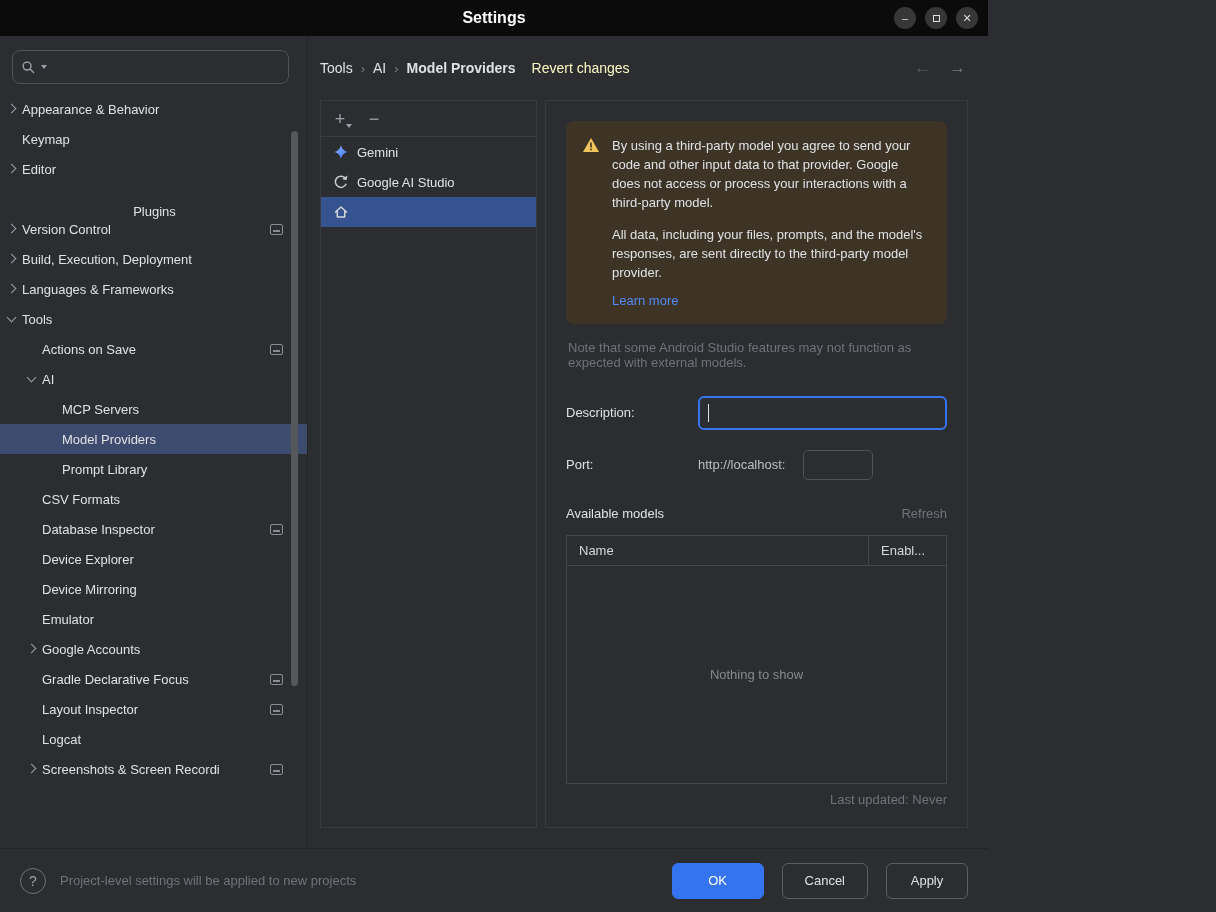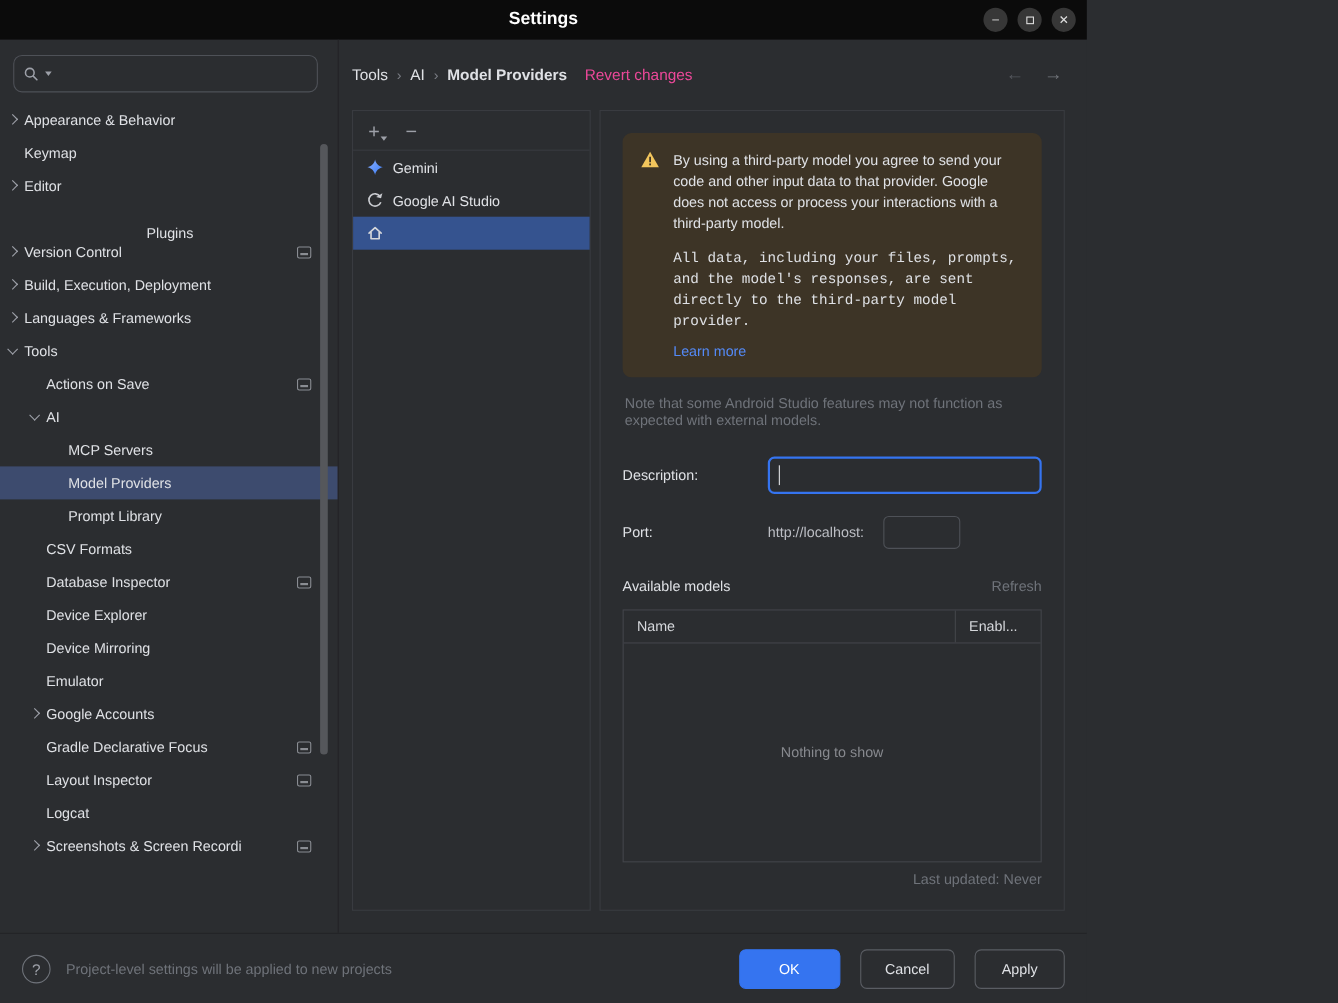--- a/index.html
+++ b/index.html
@@ -42,42 +42,42 @@
   .badge-icon { width:13px; height:11px; border:1.2px solid #8a8d93; border-radius:2px; margin-left:auto; margin-right:24px; position:relative; flex:0 0 13px; }
   .badge-icon::after { content:''; position:absolute; left:2px; right:2px; bottom:2px; height:1.2px; background:#8a8d93; }
   .side-scrollbar { position:absolute; right:9px; top:95px; width:7px; height:555px; background:#55575b; border-radius:4px; }
 
   
   .content { flex:1; display:flex; flex-direction:column; min-width:0; }
   .breadcrumb-bar { height:64px; flex:0 0 64px; display:flex; align-items:center; padding:0 22px 0 12px; gap:8px; }
   .crumb { color:#dfe1e5; font-size:14px; }
   .crumb.last { font-weight:bold; }
   .crumb-sep { color:#7a7d84; font-size:13px; }
-  .revert-link { color:#ec4899; font-size:14px; margin-left:8px; cursor:pointer; }
+  .revert-link { color:#fef9c3; font-size:14px; margin-left:8px; cursor:pointer; }
   .nav-arrows { margin-left:auto; display:flex; gap:18px; font-size:17px; }
   .nav-back { color:#55585e; } .nav-fwd { color:#74777d; }
 
   .panels { flex:1; display:flex; padding:0 20px 20px 12px; gap:8px; min-height:0; }
 
   
   .providers-panel { width:217px; flex:0 0 217px; border:1px solid #393b40; display:flex; flex-direction:column; }
   .prov-toolbar { height:36px; flex:0 0 36px; border-bottom:1px solid #393b40; display:flex; align-items:center; padding:0 10px; gap:16px; }
   .tool-btn { color:#9da0a8; font-size:18px; line-height:1; cursor:pointer; position:relative; width:18px; text-align:center; }
   .tool-btn.add::after { content:''; position:absolute; right:-3px; bottom:0; border-left:3px solid transparent; border-right:3px solid transparent; border-top:4px solid #9da0a8; }
   .prov-list { flex:1; }
   .prov-row { height:30px; display:flex; align-items:center; gap:8px; padding-left:12px; cursor:default; }
   .prov-row.selected { background:#35538f; }
   .prov-icon { width:16px; height:16px; flex:0 0 16px; display:flex; align-items:center; justify-content:center; }
 
   
   .detail-panel { flex:1; border:1px solid #393b40; padding:20px; display:flex; flex-direction:column; min-width:0; overflow:hidden; }
   .warning-box { background:#3d3426; border-radius:8px; padding:16px 18px 16px 46px; position:relative; }
   .warn-icon { position:absolute; left:16px; top:16px; }
   .warning-box p { line-height:1.45; margin-bottom:14px; }
-  .warning-box p:last-of-type { margin-bottom:10px;font-family:Liberation Mono, monospace; }
+  .warning-box p:last-of-type { margin-bottom:10px; }
   .learn-more { color:#548af7; cursor:pointer; display:inline-block; }
   .note-text { color:#6f737a; margin:16px 2px 6px; }
   .form-row { display:flex; align-items:center; margin-top:20px; }
   .form-label { width:132px; flex:0 0 132px; color:#dfe1e5; }
   .desc-input { flex:1; height:34px; border:2px solid #3574f0; border-radius:6px; background:#2b2d30; display:flex; align-items:center; padding:0 8px; }
   .caret { width:1px; height:18px; background:#dfe1e5; animation:blink 1.1s steps(1) infinite; }
   @keyframes blink { 50% { opacity:0; } }
   .port-prefix { color:#bcbec4; margin-right:18px; }
   .port-input { width:70px; height:30px; border:1px solid #4e5157; border-radius:5px; background:#2b2d30; color:#dfe1e5; padding:0 8px; font:inherit; outline:none; }
   .models-header { display:flex; align-items:center; margin-top:26px; }

